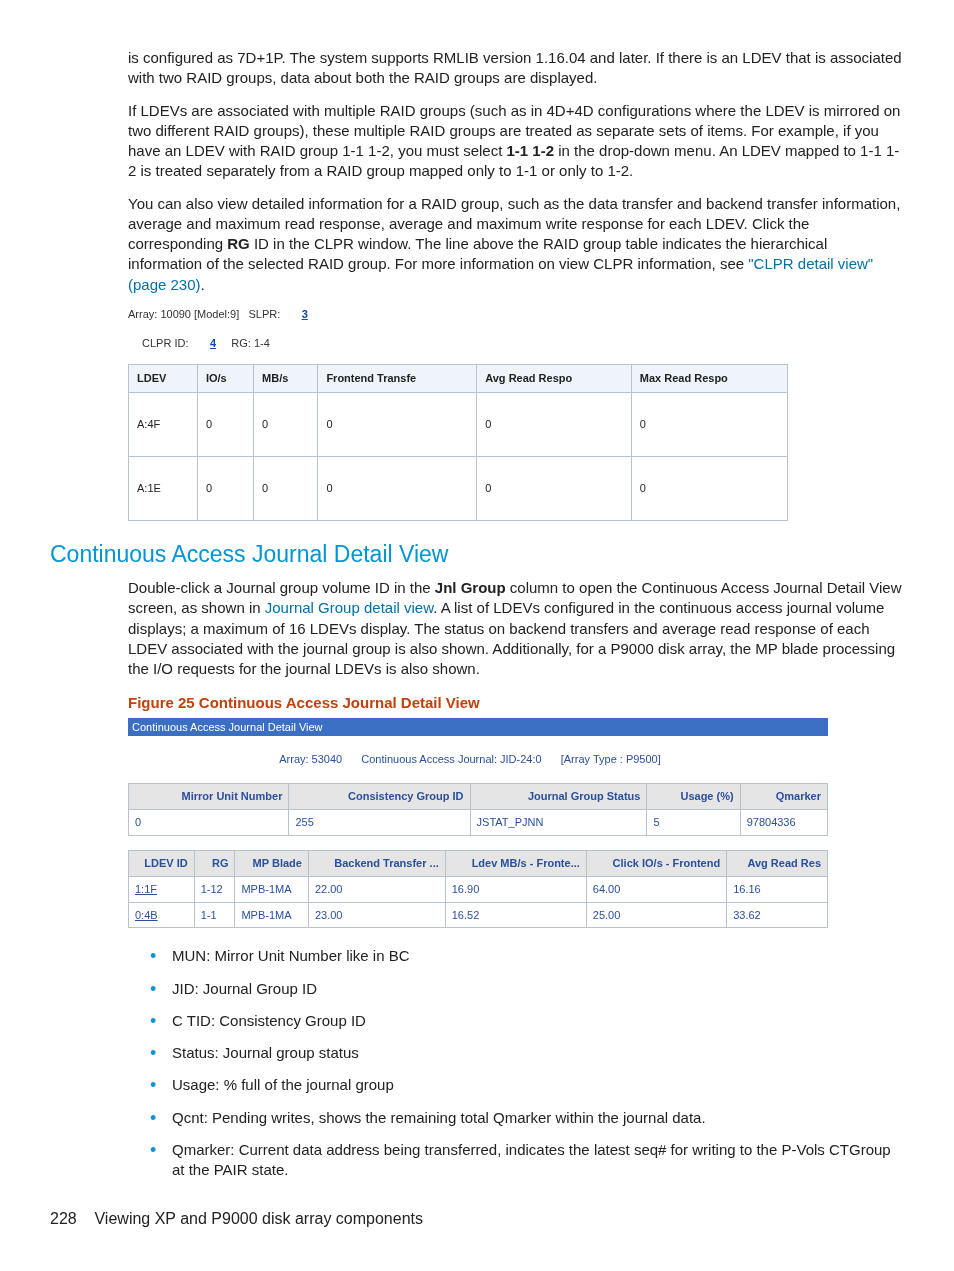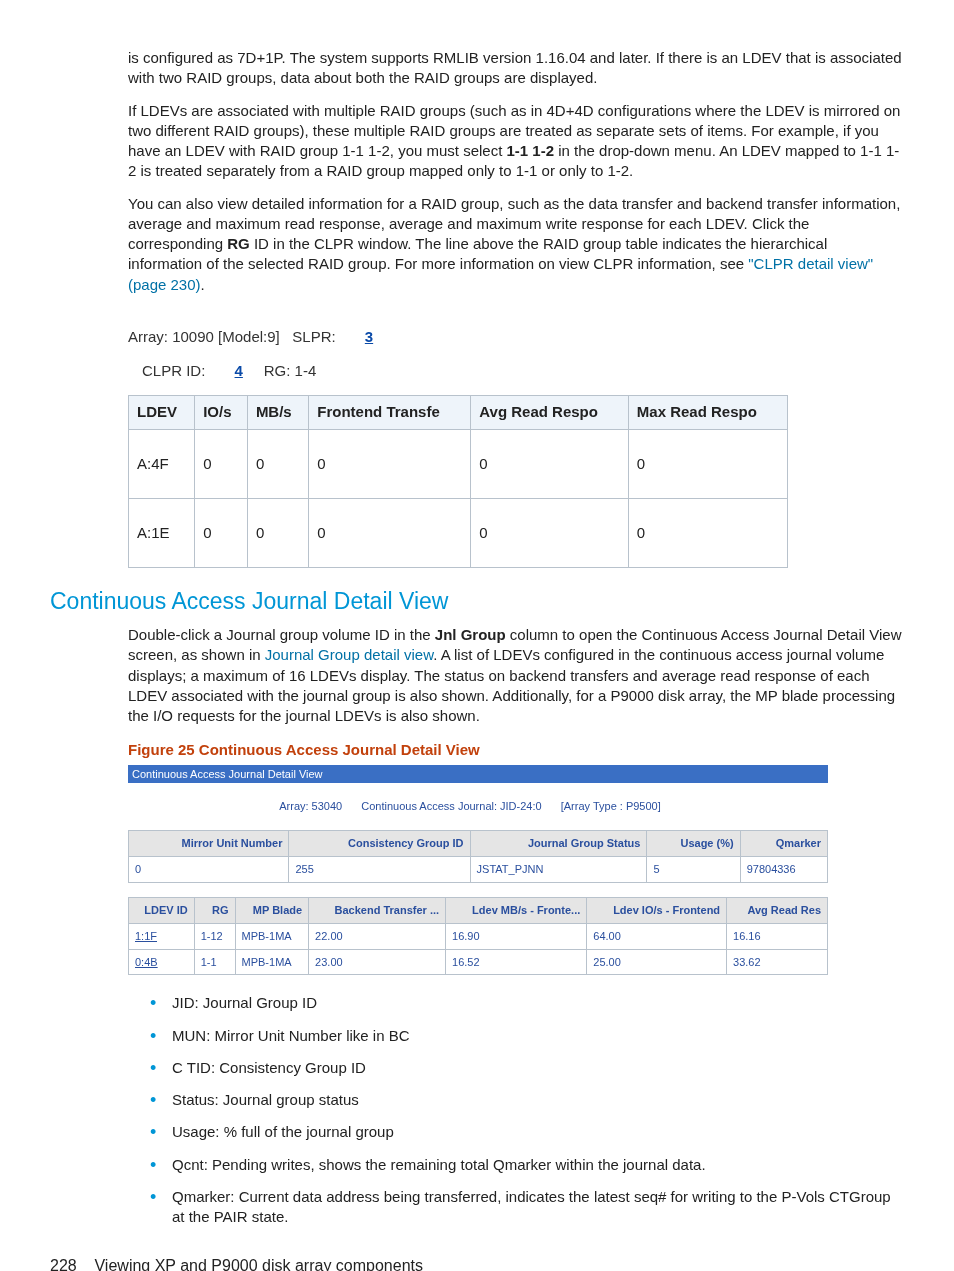--- a/index.html
+++ b/index.html
@@ -9,21 +9,21 @@
     margin: 0;
     padding: 48px 50px 30px 50px;
     width: 854px;
     line-height: 1.35;
   }
   .body-para { margin-left: 78px; margin-bottom: 12px; }
   .bold { font-weight: bold; }
   a.link { color: #0071a6; text-decoration: none; }
 
   
-  .embed1 { margin-left: 78px; margin-top: 32px; margin-bottom: 18px; font-size: 15px; }
+  .embed1 { margin-left: 78px; margin-top: 12px; margin-bottom: 18px; font-size: 11px; }
   .embed1-line { margin-bottom: 14px; }
   .embed1 table { border-collapse: collapse; width: 660px; }
   .embed1 th {
     text-align: left; font-weight: bold; padding: 6px 8px;
     background: #eef4fa; border: 1px solid #b8c2cc;
   }
   .embed1 td {
     padding: 24px 8px; border: 1px solid #b8c2cc;
   }
   .embed1 .u { color: #0a4aa8; text-decoration: underline; font-weight: bold; }
@@ -156,21 +156,21 @@
       </tbody>
   </table>
   <table>
     <thead>
         <tr id="e2d-head">
           <th>LDEV ID</th>
           <th>RG</th>
           <th>MP Blade</th>
           <th>Backend Transfer ...</th>
           <th>Ldev MB/s - Fronte...</th>
-          <th>Ldev IO/s - Frontend</th>
+          <th>Click IO/s - Frontend</th>
           <th>Avg Read Res</th>
         </tr>
       </thead>
     <tbody id="e2d-body">
         <tr>
           <td class="idlink">1:1F</td>
           <td>1-12</td>
           <td>MPB-1MA</td>
           <td>22.00</td>
           <td>16.90</td>
@@ -184,22 +184,22 @@
           <td>23.00</td>
           <td>16.52</td>
           <td>25.00</td>
           <td>33.62</td>
         </tr>
       </tbody>
   </table>
 </div>
 
 <ul class="bullets" id="bullets">
+    <li>MUN: Mirror Unit Number like in BC</li>
     <li>JID: Journal Group ID</li>
-    <li>MUN: Mirror Unit Number like in BC</li>
     <li>C TID: Consistency Group ID</li>
     <li>Status: Journal group status</li>
     <li>Usage: % full of the journal group</li>
     <li>Qcnt: Pending writes, shows the remaining total Qmarker within the journal data.</li>
     <li>Qmarker: Current data address being transferred, indicates the latest seq# for writing to the P-Vols CTGroup at the PAIR state.</li>
   </ul>
 
 <div class="footer">
   <span>228</span>&nbsp;&nbsp;&nbsp;
   <span>Viewing XP and P9000 disk array components</span>

